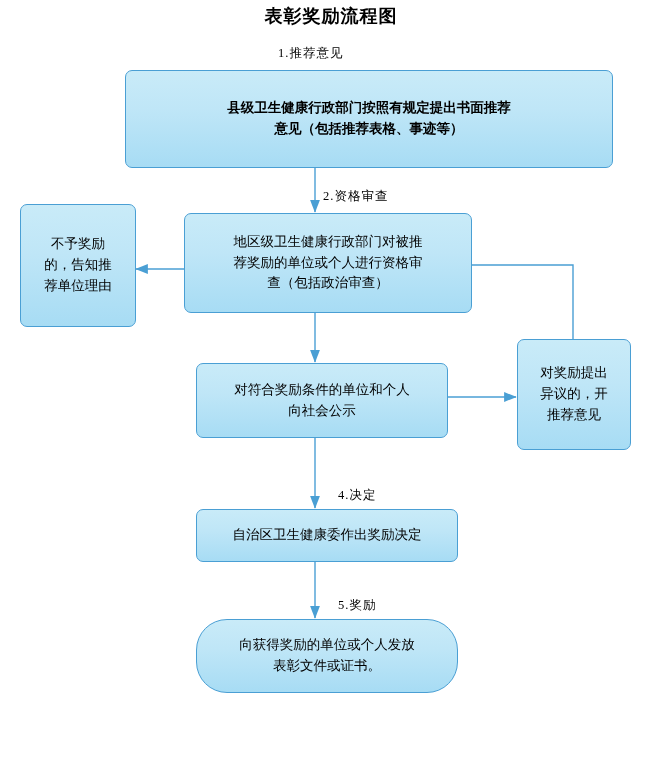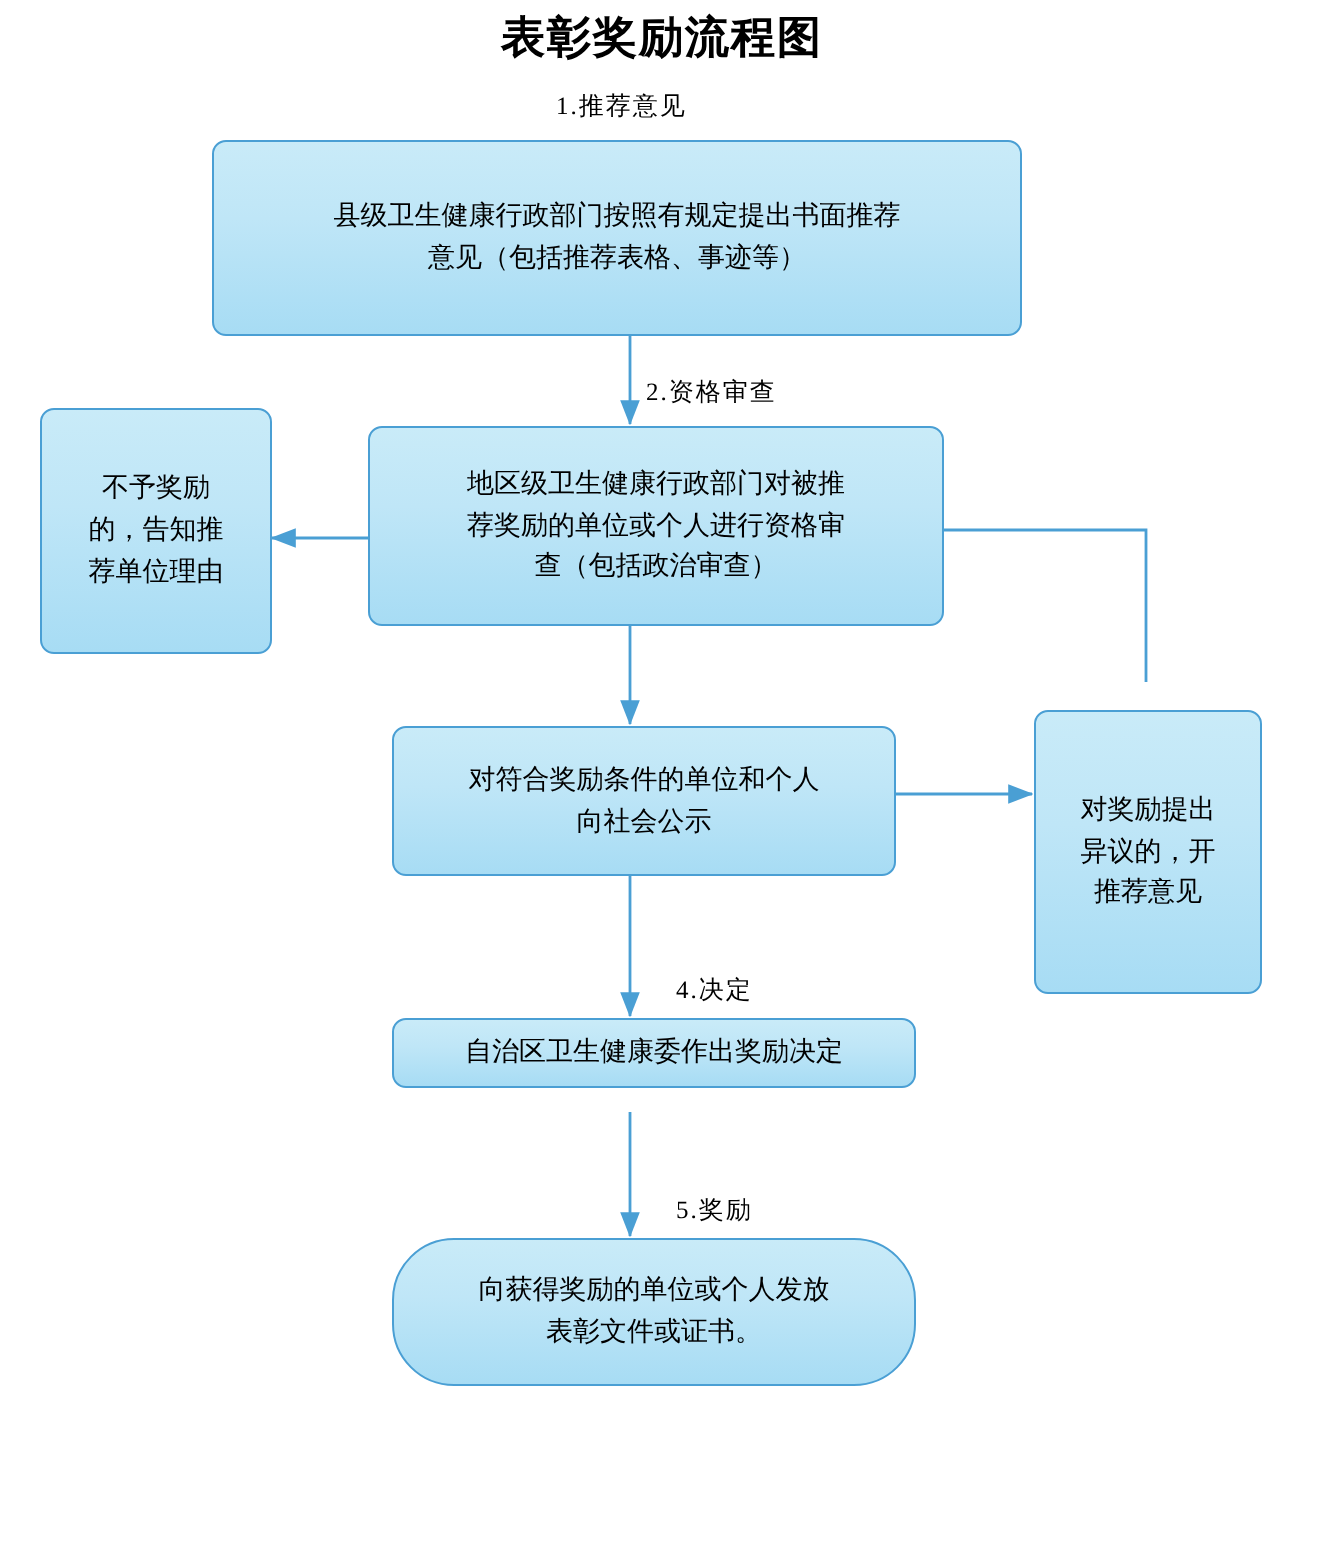--- a/index.html
+++ b/index.html
@@ -29,21 +29,21 @@
     width: 662px;
     height: 776px;
     pointer-events: none;
   }
   .title {
     position: absolute;
     left: 0;
     top: 4px;
     width: 662px;
     text-align: center;
-    font-size: 22px;
+    font-size: 18px;
     font-weight: bold;
     letter-spacing: 1px;
     font-family: "Liberation Sans", sans-serif;
   }
   .step-label {
     position: absolute;
     font-size: 12.5px;
     font-family: "Liberation Serif", serif;
     letter-spacing: 1px;
     white-space: nowrap;
@@ -98,21 +98,21 @@
 
     <line x1="315" y1="556" x2="315" y2="618" stroke="#4a9fd4" stroke-width="1.4" marker-end="url(#arrowhead)"></line>
   </svg>
 
   <div class="step-label" style="left:278px; top:45px;">1.推荐意见</div>
   <div class="step-label" style="left:323px; top:188px;">2.资格审查</div>
   <div class="step-label" style="left:343px; top:337px;margin-top:28px;">3.公示</div>
   <div class="step-label" style="left:338px; top:487px;">4.决定</div>
   <div class="step-label" style="left:338px; top:597px;">5.奖励</div>
 
-  <div class="box" style="left:106px; top:70px; width:405px; height:98px;">
+  <div class="box" style="left:125px; top:70px; width:488px; height:98px;font-weight:bold;">
     <span class="box-text">
       <span>县级卫生健康行政部门按照有规定提出书面推荐</span><br>
       <span>意见（包括推荐表格、事迹等）</span>
     </span>
   </div>
 
   <div class="box" style="left:184px; top:213px; width:288px; height:100px;">
     <span class="box-text">
       <span>地区级卫生健康行政部门对被推</span><br>
       <span>荐奖励的单位或个人进行资格审</span><br>
@@ -128,29 +128,29 @@
     </span>
   </div>
 
   <div class="box" style="left:196px; top:363px; width:252px; height:75px;">
     <span class="box-text">
       <span>对符合奖励条件的单位和个人</span><br>
       <span>向社会公示</span>
     </span>
   </div>
 
-  <div class="box" style="left:517px; top:355px; width:114px; height:142px;align-items:center;">
+  <div class="box" style="left:517px; top:339px; width:114px; height:111px;align-items:center;">
     <span class="box-text">
       <span>对奖励提出</span><br>
       <span>异议的，开</span><br>
       <span>推荐意见</span>
     </span>
   </div>
 
-  <div class="box" style="left:196px; top:509px; width:262px; height:35px;align-items:center;">
+  <div class="box" style="left:196px; top:509px; width:262px; height:53px;align-items:center;">
     <span class="box-text">
       <span>自治区卫生健康委作出奖励决定</span>
     </span>
   </div>
 
   <div class="box" style="left:196px; top:619px; width:262px; height:74px;border-radius:31px;">
     <span class="box-text">
       <span>向获得奖励的单位或个人发放</span><br>
       <span>表彰文件或证书。</span>
     </span>

